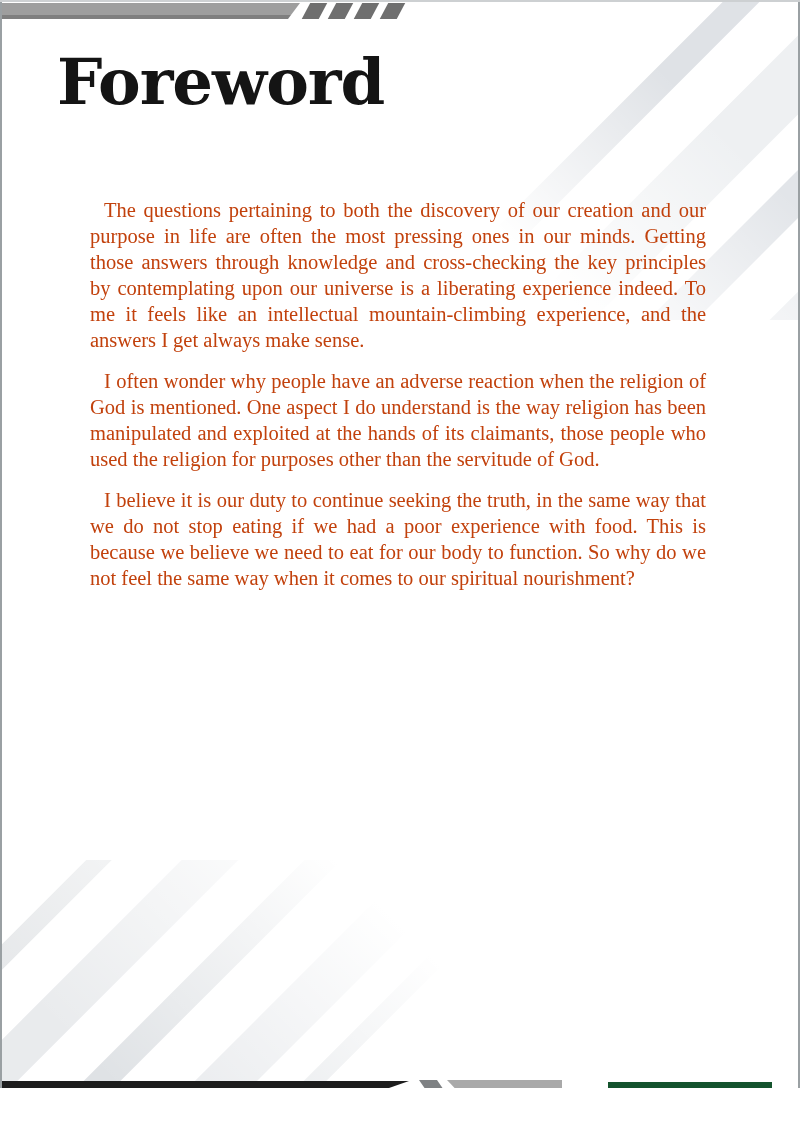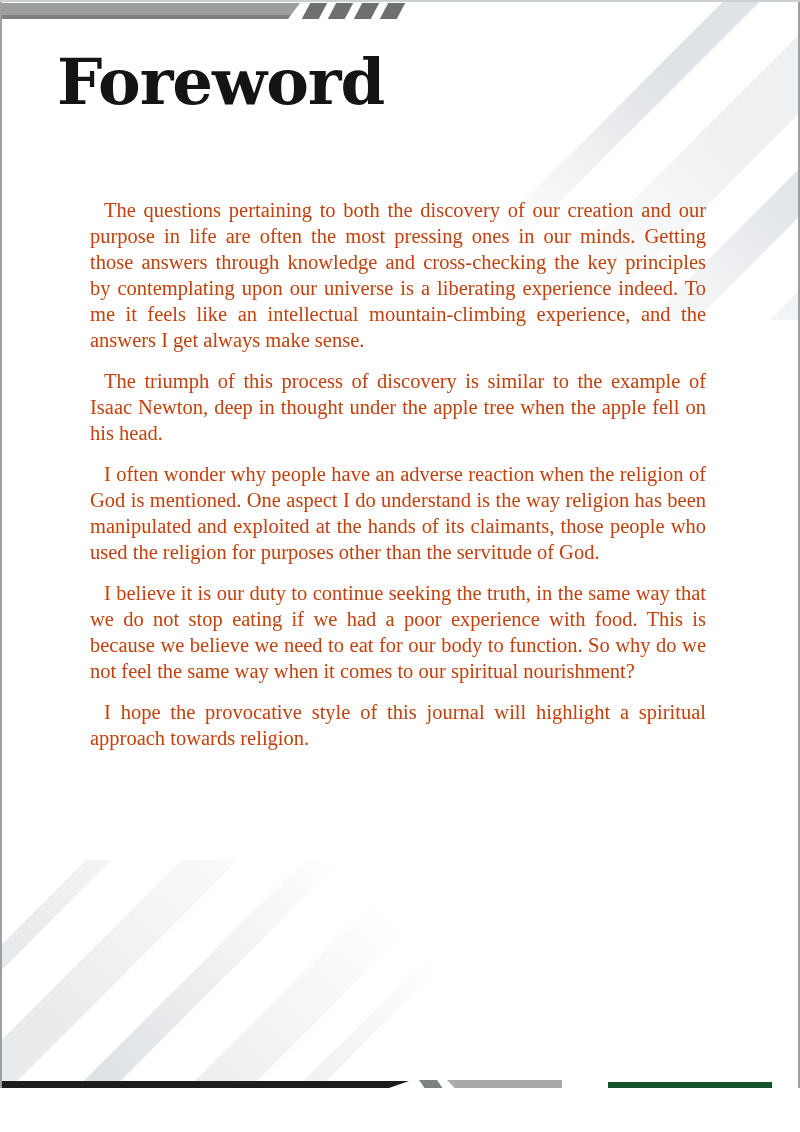--- a/index.html
+++ b/index.html
@@ -97,24 +97,22 @@
     <span></span>
     <span></span>
     <span></span>
     <span></span>
   </div>
 
   <h1 class="title">Foreword</h1>
 
   <main class="body-text">
     <p>The questions pertaining to both the discovery of our creation and our purpose in life are often the most pressing ones in our minds. Getting those answers through knowledge and cross-checking the key principles by contemplating upon our universe is a liberating experience indeed. To me it feels like an intellectual mountain-climbing experience, and the answers I get always make sense.</p>
-    <p>The triumph of this process of discovery is similar to the example of Isaac Newton, deep in thought under the apple tree when the apple fell on his head.</p>
     <p>I often wonder why people have an adverse reaction when the religion of God is mentioned. One aspect I do understand is the way religion has been manipulated and exploited at the hands of its claimants, those people who used the religion for purposes other than the servitude of God.</p>
     <p>I believe it is our duty to continue seeking the truth, in the same way that we do not stop eating if we had a poor experience with food. This is because we believe we need to eat for our body to function. So why do we not feel the same way when it comes to our spiritual nourishment?</p>
-    <p>I hope the provocative style of this journal will highlight a spiritual approach towards religion.</p>
   </main>
 
   <div class="footer-rule"></div>
   <div class="footer-stripe"></div>
   <div class="footer-block"></div>
   <div class="page-number">2</div>
   <div class="journal-badge">
     <span>Cave Time Journal</span>
   </div>
   <div class="bottom-strip"></div>

